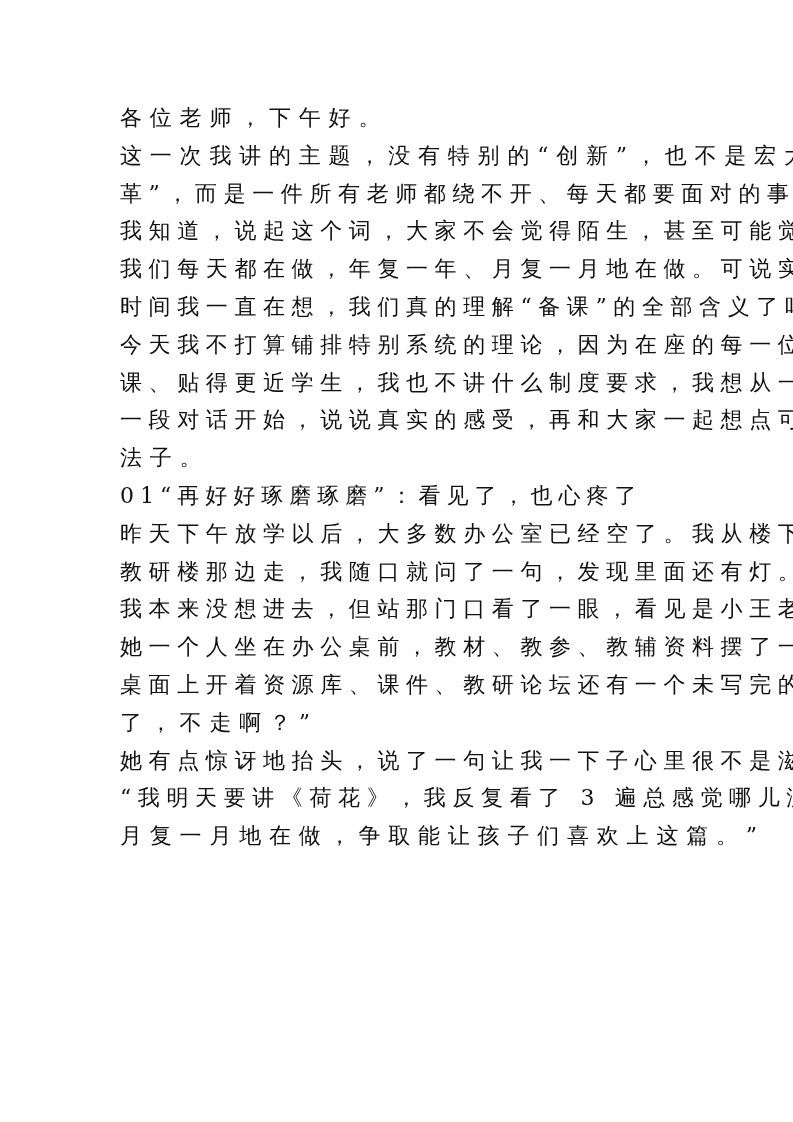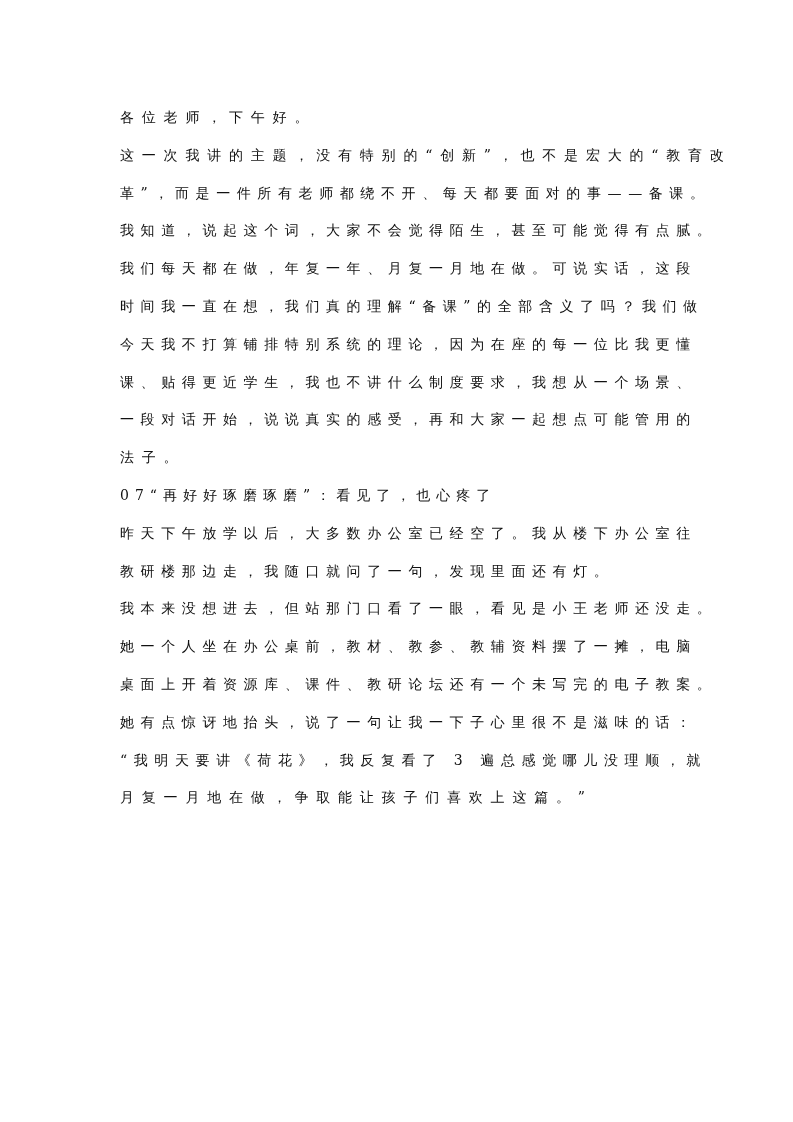--- a/index.html
+++ b/index.html
@@ -20,21 +20,21 @@
       width: 793px;
       height: 1122px;
       background: #ffffff;
     }
     .content {
       position: absolute;
       left: 120px;
       top: 99px;
       width: 560px;
       font-family: "DejaVu Serif", "Liberation Serif", serif;
-      font-size: 14px;
+      font-size: 22px;
       color: #111111;
     }
     .line {
       display: block;
       height: 37.8px;
       line-height: 37.8px;
       white-space: nowrap;
       letter-spacing: 7.8px;
     }
     .line.tight {
@@ -66,32 +66,33 @@
     </div>
 
     <div>
       <span class="line tight">今天我不打算铺排特别系统的理论，因为在座的每一位比我更懂</span>
       <span class="line tight">课、贴得更近学生，我也不讲什么制度要求，我想从一个场景、</span>
       <span class="line tight">一段对话开始，说说真实的感受，再和大家一起想点可能管用的</span>
       <span class="line">法子。</span>
     </div>
 
     <div>
-      <span class="line heading">07“再好好琢磨琢磨”：看见了，也心疼了</span>
+      <span class="line heading">01“再好好琢磨琢磨”：看见了，也心疼了</span>
     </div>
 
     <div>
       <span class="line tight">昨天下午放学以后，大多数办公室已经空了。我从楼下办公室往</span>
       <span class="line tight">教研楼那边走，我随口就问了一句，发现里面还有灯。</span>
     </div>
 
     <div>
       <span class="line tight">我本来没想进去，但站那门口看了一眼，看见是小王老师还没走。</span>
       <span class="line tight">她一个人坐在办公桌前，教材、教参、教辅资料摆了一摊，电脑</span>
       <span class="line tight">桌面上开着资源库、课件、教研论坛还有一个未写完的电子教案。</span>
+      <span class="line">了，不走啊？”</span>
     </div>
 
     <div>
       <span class="line tight">她有点惊讶地抬头，说了一句让我一下子心里很不是滋味的话：</span>
       <span class="line tight">“我明天要讲《荷花》，我反复看了 3 遍总感觉哪儿没理顺，就</span>
       <span class="line">月复一月地在做，争取能让孩子们喜欢上这篇。”</span>
     </div>
 
   </div>
 </div>

